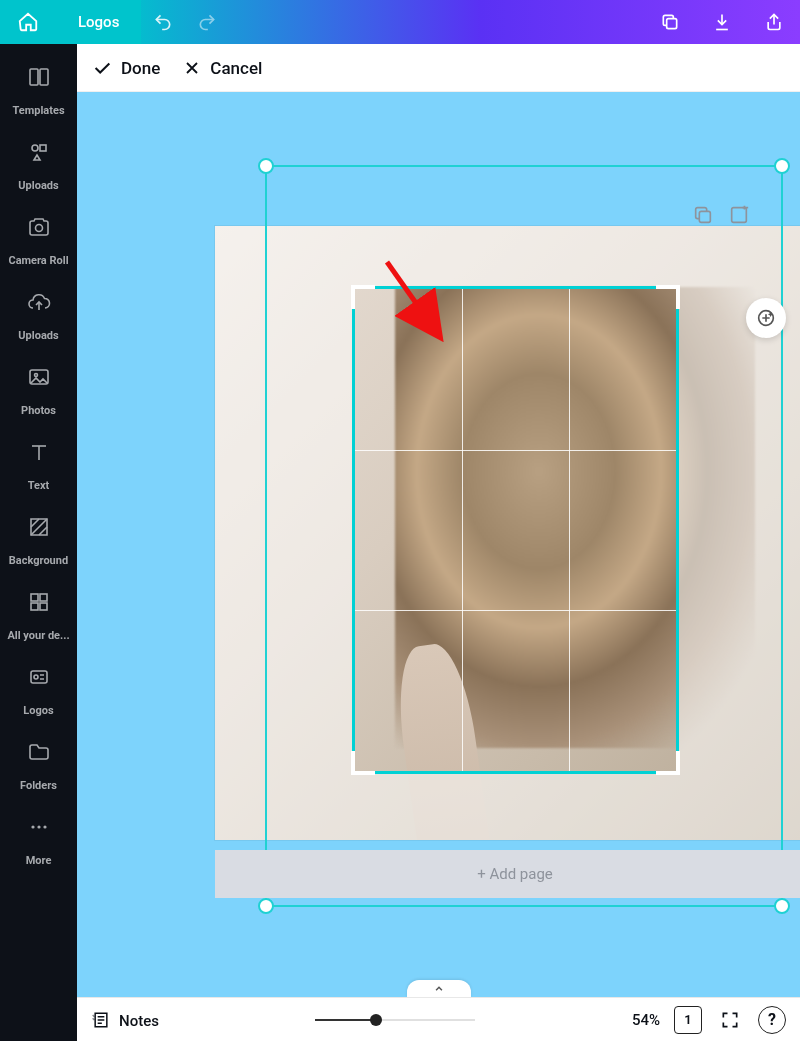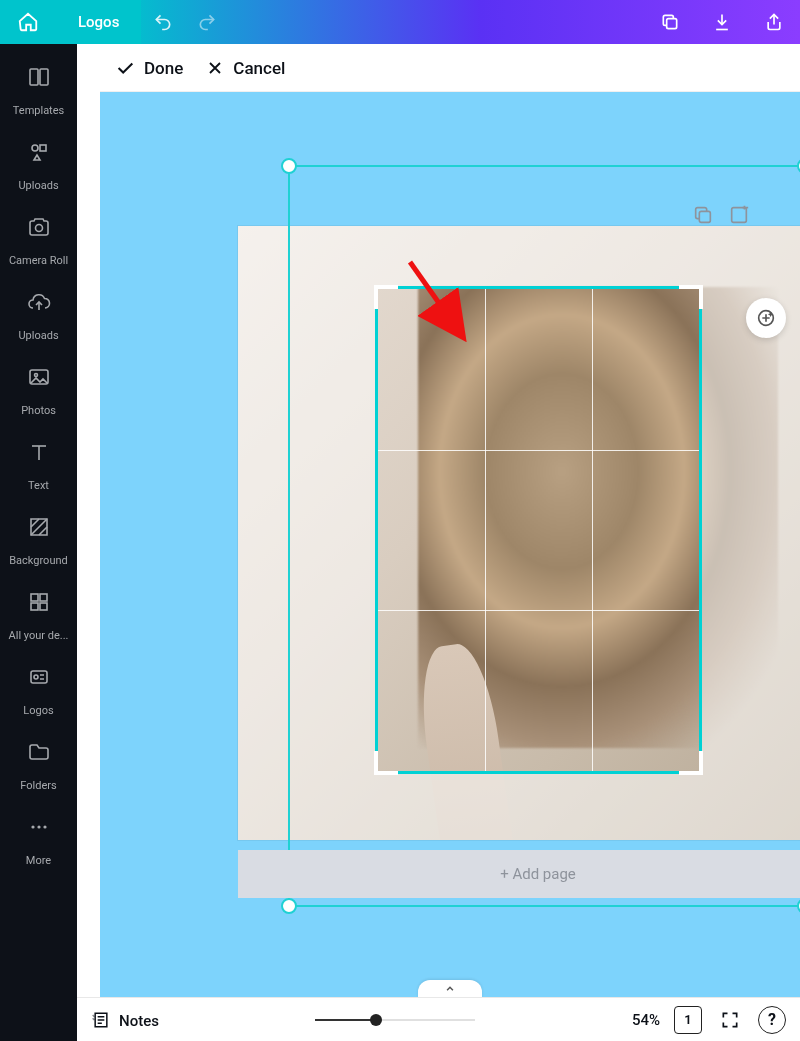--- a/index.html
+++ b/index.html
@@ -7,24 +7,24 @@
 
 .topbar { height: 44px; display: flex; align-items: stretch; background: linear-gradient(90deg, #00c4cc 0%, #00c4cc 15%, #5a31f4 60%, #8b3dff 100%); color: #fff; }
 .topbar .home { width: 56px; background: #00c4cc; display: flex; align-items: center; justify-content: center; }
 .topbar .file { padding: 0 22px; background: #00c4cc; display: flex; align-items: center; font-size: 15px; font-weight: 500; }
 .topbar .undo, .topbar .redo { width: 44px; display: flex; align-items: center; justify-content: center; opacity: .85; }
 .topbar .redo { opacity: .5; }
 .topbar .spacer { flex: 1; }
 .topbar .right-btn { width: 52px; display: flex; align-items: center; justify-content: center; }
 
 .sidebar { position: absolute; left: 0; top: 44px; bottom: 0; width: 77px; background: #0d1118; display: flex; flex-direction: column; align-items: center; padding-top: 10px; }
-.sidebar-item { width: 100%; height: 75px; display: flex; flex-direction: column; align-items: center; justify-content: center; gap: 16px; color: #a6a9ad; cursor: pointer; }
+.sidebar-item { width: 100%; height: 75px; display: flex; flex-direction: column; align-items: center; justify-content: center; gap: 16px; color: #a6a9ad; cursor: pointer; font-weight: bold; }
 .sidebar-item .lbl { font-size: 11px; text-align: center; line-height: 1.1; }
 
-.main { position: absolute; left: 77px; right: 0; top: 44px; bottom: 44px; display: flex; flex-direction: column; background: #fff; padding-left: 23px; }
+.main { position: absolute; left: 77px; right: 0; top: 44px; bottom: 44px; display: flex; flex-direction: column; background: #fff; }
 .contextbar { height: 48px; display: flex; align-items: center; padding: 0 14px; border-bottom: 1px solid #f0f0f0; gap: 22px; color: #0d1118; }
 .ctx-btn { display: flex; align-items: center; gap: 8px; font-size: 17px; font-weight: 500; cursor: pointer; }
 
 .canvas-area { flex: 1; background: #7dd3fc; position: relative; overflow: hidden; }
 .canvas-area .fab { position: absolute; right: 14px; top: 206px; width: 40px; height: 40px; border-radius: 50%; background: #fff; box-shadow: 0 2px 6px rgba(0,0,0,.15); display: flex; align-items: center; justify-content: center; }
 .page-actions { position: absolute; right: 50px; top: 112px; display: flex; gap: 14px; color: #8e939c; }
 
 .page { position: absolute; left: 138px; top: 134px; width: 600px; height: 614px; background: #fff; box-shadow: 0 0 0 1px rgba(0,0,0,.05); }
 .photo { position: absolute; inset: 0; background: linear-gradient(135deg, #e8dfd6 0%, #d9cdc0 40%, #c8bbaa 70%, #b5a692 100%); overflow: hidden; }
 .photo::before, .photo::after { content: ''; position: absolute; }

